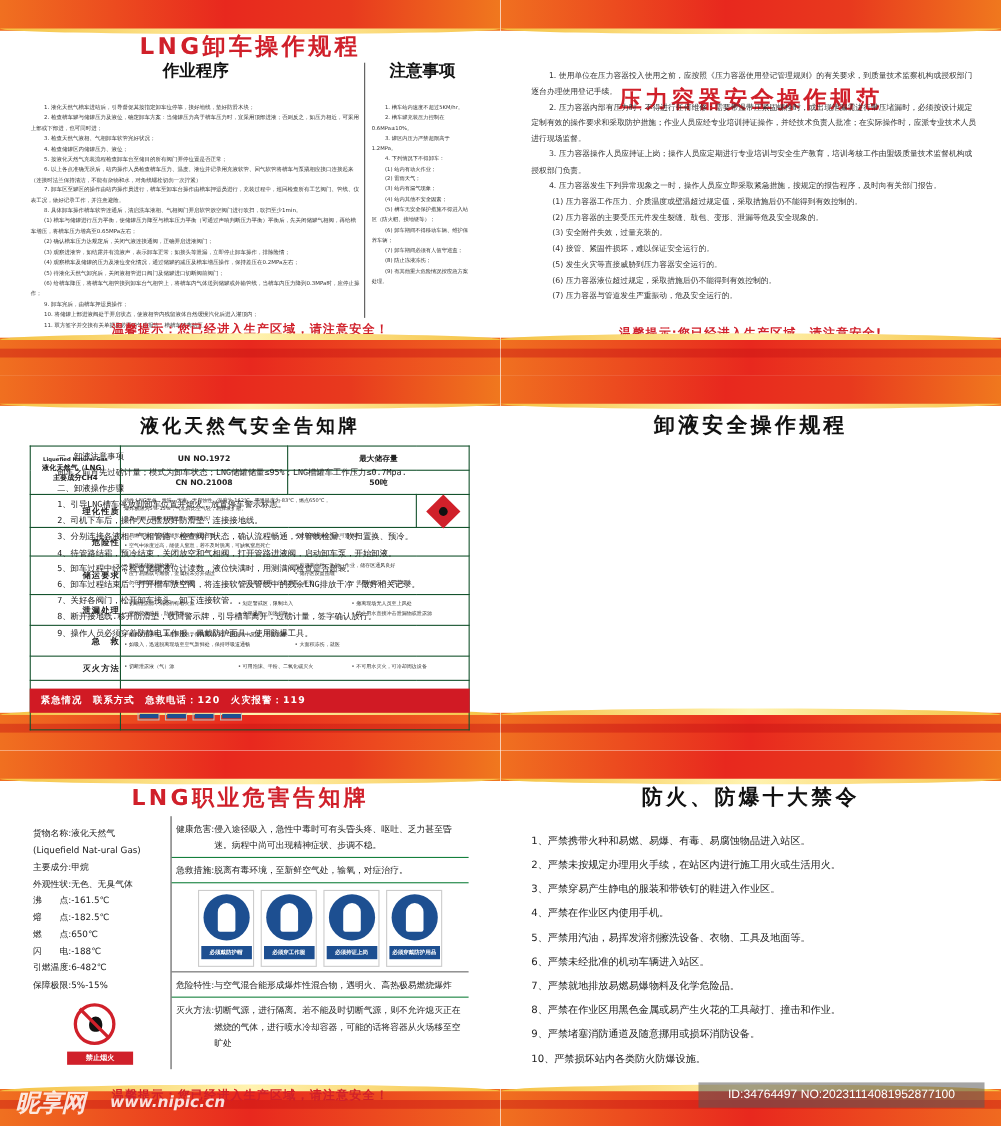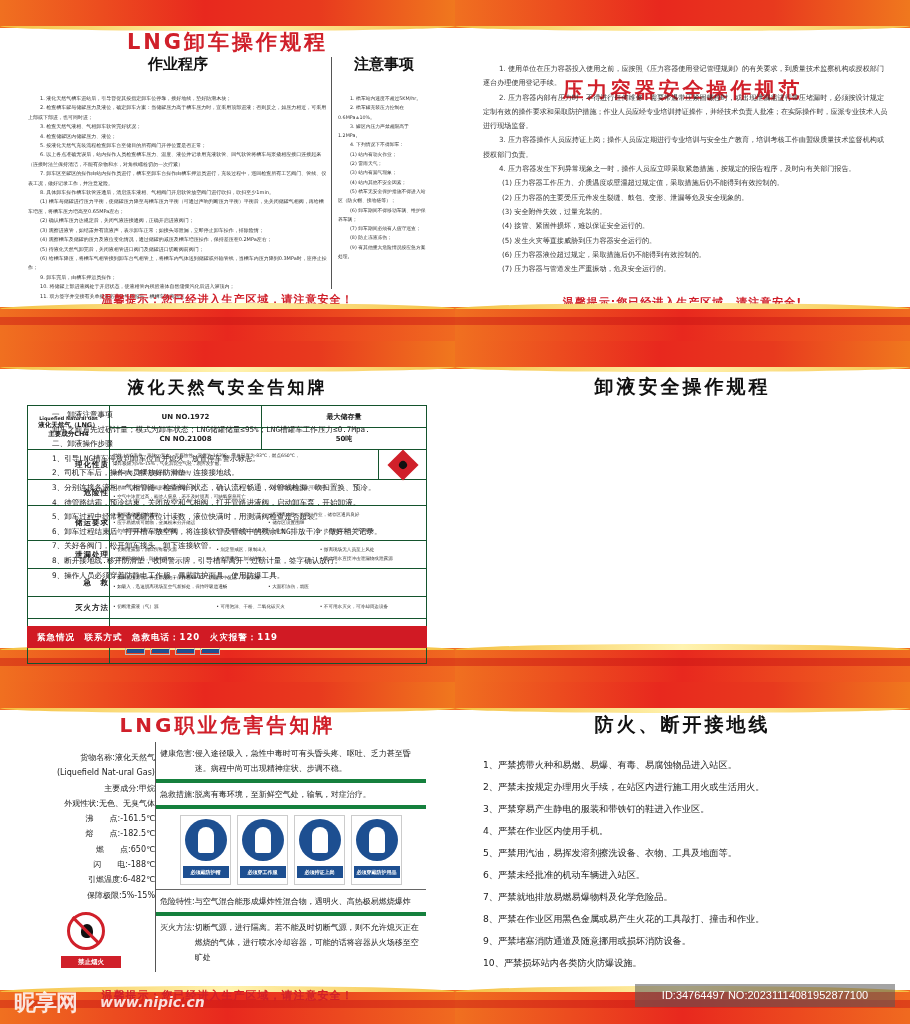--- a/index.html
+++ b/index.html
@@ -56,41 +56,41 @@
   .emergency { position: absolute; left: 27px; top: 626px; width: 400px; height: 22px; background: #d11a24;
     color: #fff; font-weight: bold; font-size: 8.5px; line-height: 22px; padding-left: 10px; letter-spacing: 1px; }
 
   
   .p4-body { position: absolute; left: 28px; top: 408px; width: 400px; font-size: 7.6px; line-height: 14.6px; color: #222;
     font-family: "DejaVu Sans Mono", monospace; }
   .p4-body p { text-indent: 24px; }
 
   
   .p5-left { position: absolute; left: 30px; top: 750px; width: 125px; font-size: 8px; line-height: 15.3px; color: #222; }
-  .p5-left .kv { white-space: nowrap; text-align: right; }
+  .p5-left .kv { white-space: nowrap; }
   .p5-divider { position: absolute; left: 155px; top: 742px; width: 1px; height: 230px; background: #555; }
   .p5-right { position: absolute; left: 156px; top: 742px; width: 270px; font-size: 8px; color: #222; }
-  .p5-sec { border-bottom: 4px solid #15803d; padding: 4px 4px 3px 4px; line-height: 15px; display: flex; }
+  .p5-sec { border-bottom: 1px solid #15803d; padding: 4px 4px 3px 4px; line-height: 15px; display: flex; }
   .p5-sec .k { white-space: nowrap; }
   .p5-sec .v { flex: 1; }
   .p5-sec.last { border-bottom: none; }
   .ppe-big { display: flex; gap: 6px; padding: 6px 0 4px 24px; border-bottom: 1px solid #666; }
   .ppe-card { width: 51px; height: 70px; border: 1px solid #ccc; display: flex; flex-direction: column; align-items: center; padding: 3px 2px; }
   .ppe-card .circ { width: 42px; height: 42px; border-radius: 50%; background: #1d4f91; position: relative; }
   .ppe-card .circ::after { content: ""; position: absolute; left: 13px; top: 8px; width: 16px; height: 26px; background: #fff; border-radius: 8px 8px 2px 2px; }
   .ppe-card .lbl { margin-top: 5px; width: 46px; height: 12px; background: #1d4f91; color: #fff; font-size: 5px; line-height: 12px; text-align: center; font-weight: bold; white-space: nowrap; overflow: hidden; }
   .nofire { position: absolute; left: 67px; top: 912px; width: 38px; height: 38px; border: 3px solid #d0202a; border-radius: 50%; }
   .nofire::before { content: ""; position: absolute; left: 11px; top: 9px; width: 12px; height: 14px; background: #111; border-radius: 50% 50% 40% 40%; }
   .nofire::after { content: ""; position: absolute; left: -3px; top: 14px; width: 38px; height: 3px; background: #d0202a; transform: rotate(45deg); }
   .nofire-label { position: absolute; left: 61px; top: 956px; width: 60px; height: 12px; background: #d0202a; color: #fff; font-size: 6.5px; line-height: 12px; text-align: center; font-weight: bold; }
 
   
   .p6-body { position: absolute; left: 28px; top: 754px; width: 410px; font-size: 9.2px; line-height: 22px; color: #222; }
 
-  .watermark-logo { position: absolute; left: 14px; top: 988px; font-size: 22px; font-weight: bold; 
+  .watermark-logo { position: absolute; left: 14px; top: 988px; font-size: 22px; font-weight: bold; font-style: italic;
     color: rgba(255,255,255,0.85); letter-spacing: -1px; }
   .watermark-url { position: absolute; left: 100px; top: 994px; font-size: 14px; font-weight: bold; font-style: italic; color: rgba(255,255,255,0.85); }
   .watermark-id { position: absolute; left: 635px; top: 984px; width: 260px; height: 23px; background: rgba(90,90,90,0.55);
     color: #fff; font-size: 11px; line-height: 23px; text-align: center; font-family: "Liberation Sans", sans-serif; }
 </style>
 </head>
 <body>
 
 <div class="grid">
 
@@ -175,21 +175,21 @@
   </section>
 
   <section class="panel">
     <div class="banner-top"></div>
     <div class="title red" style="top:30px;font-size:20px;">LNG职业危害告知牌</div>
     <div class="banner-bottom"></div>
   </section>
 
   <section class="panel">
     <div class="banner-top"></div>
-    <div class="title black" style="top:30px;font-size:19px;">防火、断开接地线</div>
+    <div class="title black" style="top:30px;font-size:19px;">防火、防爆十大禁令</div>
     <div class="banner-bottom"></div>
   </section>
 </div>
 
 <table class="lng-table">
   <tbody>
       <tr style="height:22px;">
     <td rowspan="2" style="width:82px;text-align:center;">
       <div style="font-size:4.8px;font-weight:bold;">Liquefied Natural Gas</div>
       <div style="font-size:6.5px;font-weight:bold;">液化天然气（LNG）</div>

